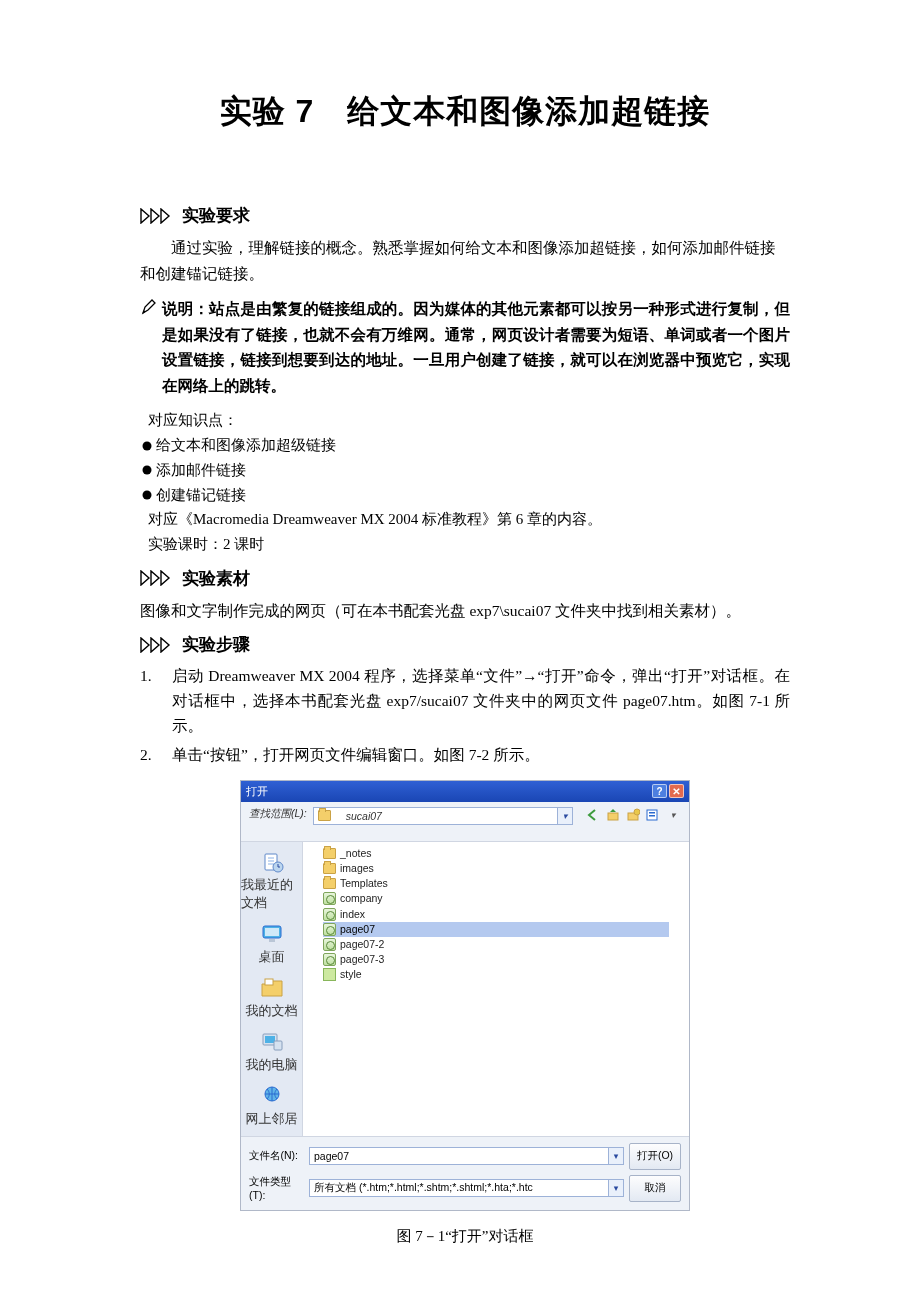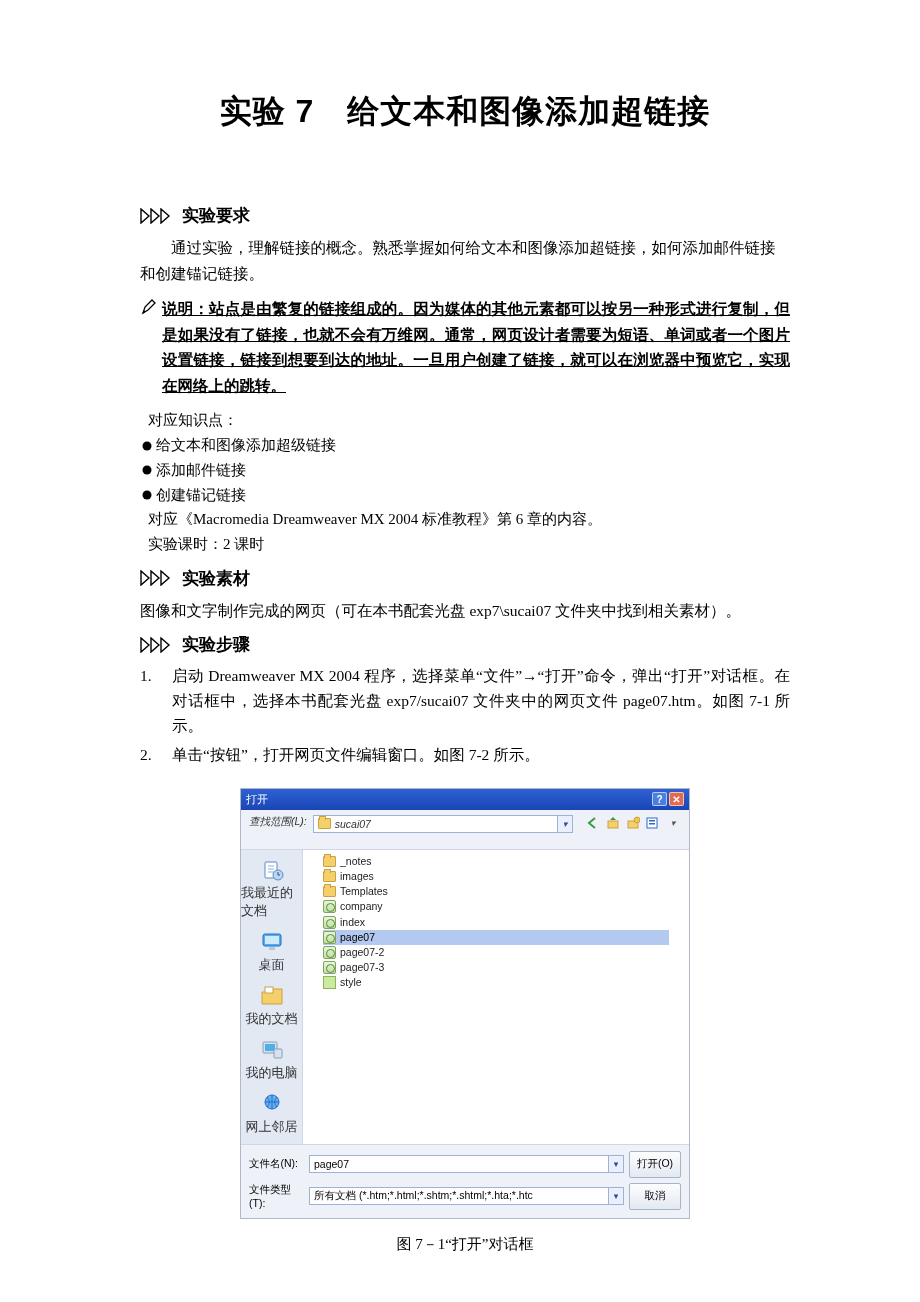--- a/index.html
+++ b/index.html
@@ -34,21 +34,21 @@
       font-family: Liberation Sans, sans-serif;
       font-size: 17px;
       font-weight: bold;
     }
     .para {
       font-size: 15.5px;
       line-height: 1.65;
       margin-bottom: 10px;
     }
     .indent { text-indent: 2em; }
-    .bold { font-weight: bold; font-family: "SimHei","黑体",sans-serif; text-decoration: underline; }
+    .bold { font-weight: bold; font-family: "SimHei","黑体",sans-serif; }
     .pen-line {
       display: flex;
       align-items: flex-start;
       gap: 4px;
       margin-top: 6px;
     }
     .pen-icon { flex-shrink: 0; margin-top: 2px; }
     .block {
       margin-left: 2px;
     }
@@ -82,21 +82,21 @@
     }
     .ol > li::before {
       content: counter(step) ".";
       position: absolute;
       left: 0;
       top: 0;
     }
 
     
     .dialog-wrap {
-      margin: 20px auto 0 auto;
+      margin: 12px auto 0 auto;
       width: 450px;
     }
     .dlg {
       border: 1px solid #b0b8c8;
       font-family: Tahoma, "SimSun", sans-serif;
     }
     .dlg-title {
       background: linear-gradient(#2f60d4,#1a46b4);
       color:#fff;
       font-size:11px;
@@ -116,21 +116,21 @@
     .win-help{background:#4d7fe0;color:#fff;}
     .win-close{background:#e36a4f;color:#fff;}
     .dlg-body{background:#eef2f8;}
     .lookin-row{
       display:flex;gap:6px;
       padding:5px 8px 16px 8px;border-bottom:1px solid #d0d6e2;
       font-size:10.5px;color:#333;font-style:italic;
     }
     .lookin-combo{
       flex:1;height:18px;border:1px solid #9db2d8;background:#fff;
-      display:flex;align-items:center;padding:0 4px;font-size:10.5px;gap:4px;
+      display:flex;align-items:center;padding:0 4px;font-size:10.5px;gap:15px;
     }
     .dd-btn{
       width:15px;height:18px;background:#e9f0fb;border:1px solid #9db2d8;border-left:none;
       display:flex;align-items:center;justify-content:center;color:#2a4aa0;font-size:9px;
     }
     .tb-icons{display:flex;gap:4px;margin-left:6px;}
     .tb-i{width:16px;height:16px;display:flex;align-items:center;justify-content:center;font-size:12px;}
     .tb-back{color:#3d9b3d;}
     .tb-up{color:#d6a23a;}
     .tb-new{color:#b06fc0;}

